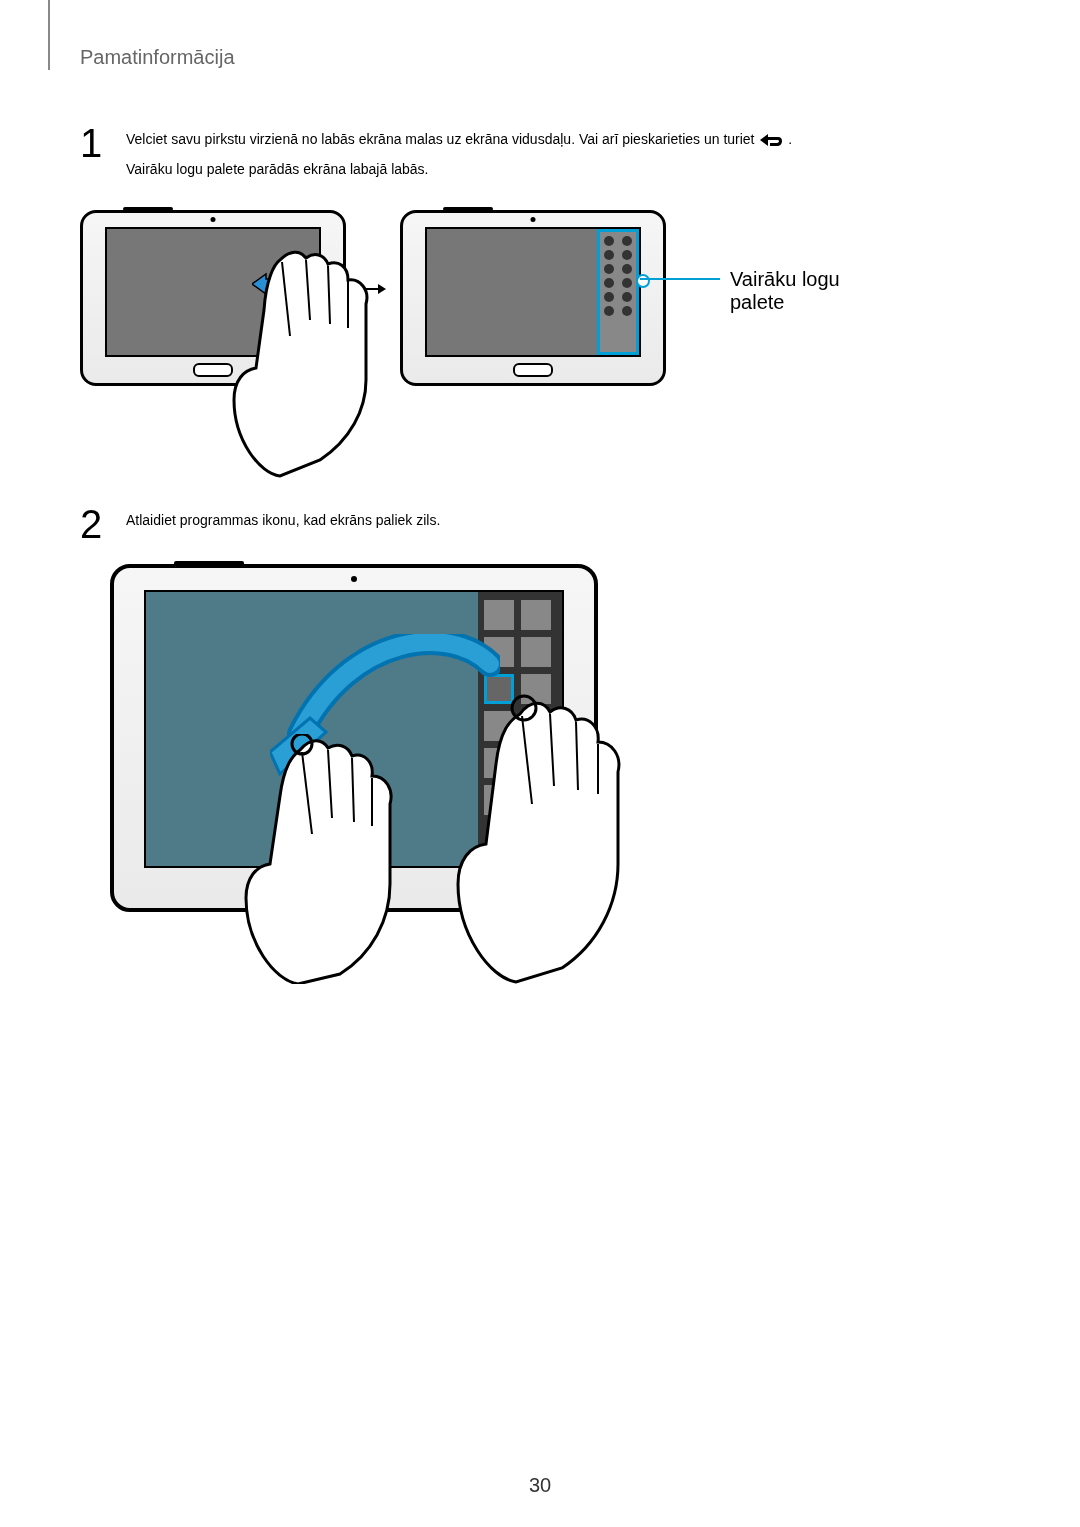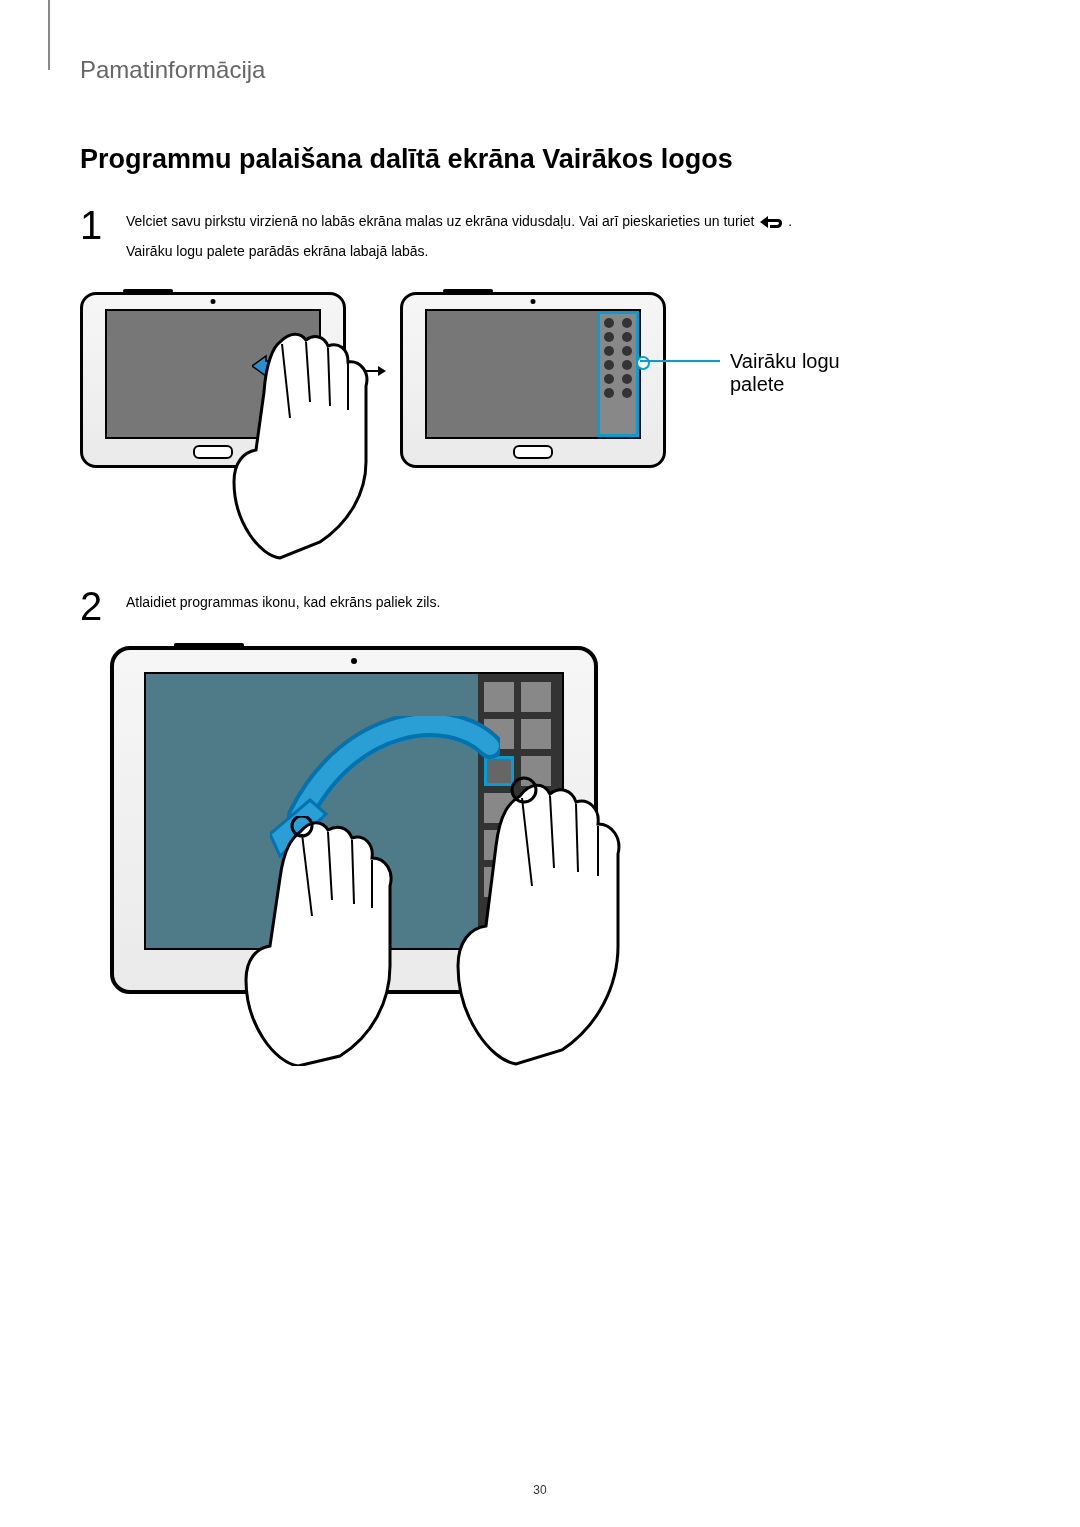--- a/index.html
+++ b/index.html
@@ -19,23 +19,23 @@
   }
   .vertical-line {
     position: absolute;
     left: 48px;
     top: 0;
     width: 2px;
     height: 70px;
     background: #888;
   }
   .section-header {
-    font-size: 24px;
+    font-size: 20px;
     color: #666;
-    margin-top: 16px;
+    margin-top: 6px;
     margin-bottom: 60px;
   }
   .title {
     font-size: 27px;
     font-weight: bold;
     margin-bottom: 36px;
   }
   .step {
     display: flex;
     align-items: flex-start;
@@ -153,32 +153,31 @@
   .big-palette .sq { width:30px; height:30px; background:#888;}
   .big-palette .sq.sel { border:3px solid #00a0d6; box-sizing:border-box; background:#666;}
   .big-drop { position:absolute; left:200px; top:180px; width:22px; height:30px; background:#7d9aa3;}
   .curve-arrow {
     position:absolute; left:190px; top:70px; width:230px; height:150px;
   }
   .hand2a { position:absolute; left:160px; top:170px; width:170px; height:250px;}
   .hand2b { position:absolute; left:370px; top:130px; width:190px; height:290px;}
   .page-num {
     position:absolute; bottom:30px; left:0; right:0; text-align:center;
-    font-size:12px; color:#333;
+    font-size:20px; color:#333;
   }
 </style>
 </head>
 <body>
 
 <div class="page">
   <div class="vertical-line"></div>
 
   <div class="section-header">Pamatinformācija</div>
 
-  <div class="title">Programmu palaišana dalītā ekrāna Vairākos logos</div>
 
   <div class="step">
     <div class="step-num">1</div>
     <div class="step-text">
       <p>
         <span>Velciet savu pirkstu virzienā no labās ekrāna malas uz ekrāna vidusdaļu. Vai arī pieskarieties un turiet </span>
         <span class="back-icon">
           <svg viewBox="0 0 26 18">
             <path d="M2 9 L10 3 L10 6 L20 6 C23 6 24 8 24 10 C24 13 22 15 19 15 L12 15 L12 12 L19 12 C20 12 21 11 21 10 C21 9 20 9 19 9 L10 9 L10 15 Z" fill="#000"></path>
           </svg>

